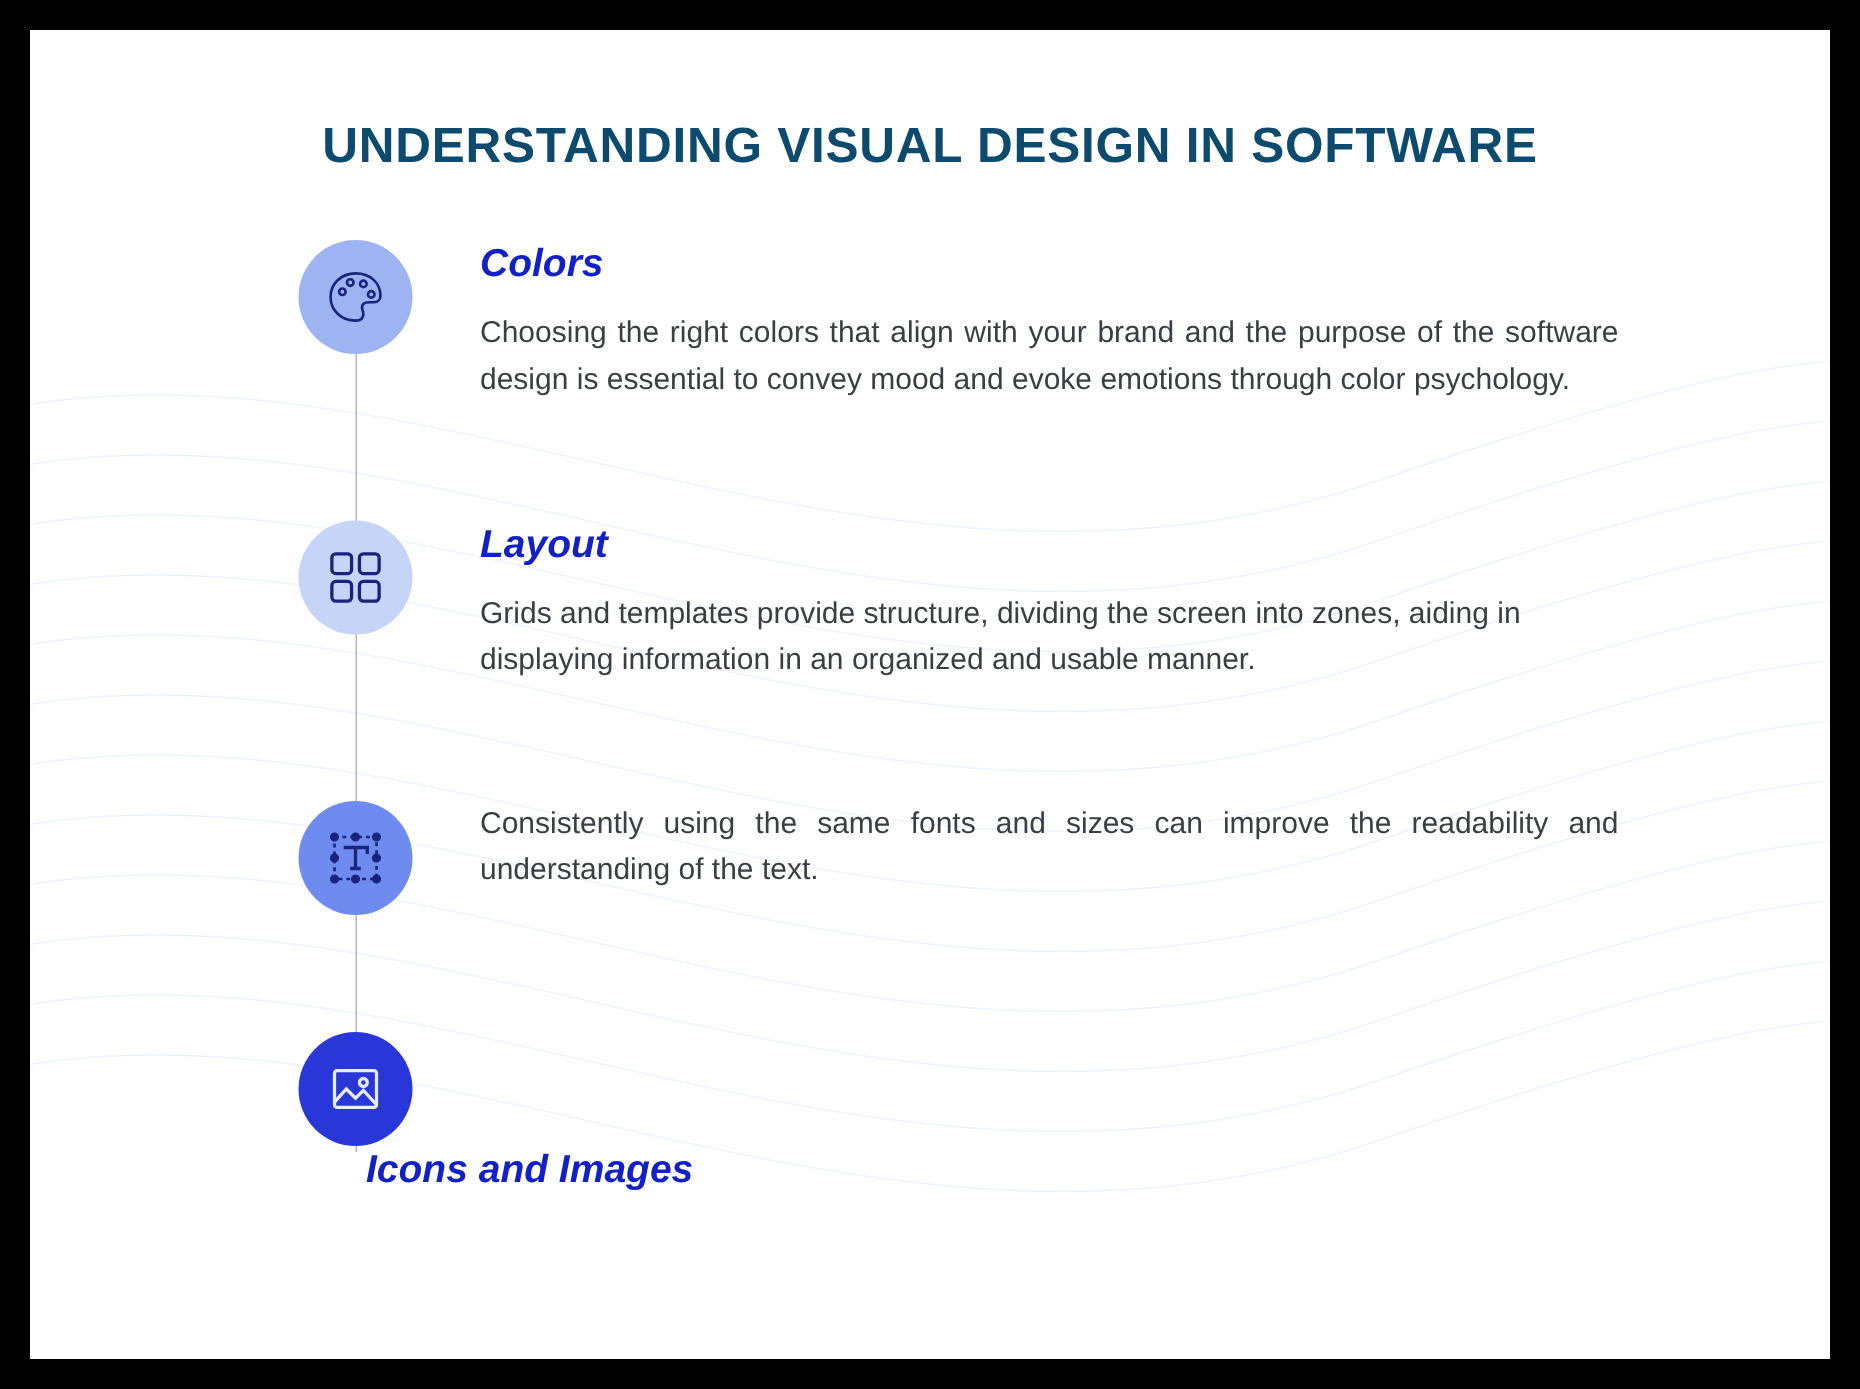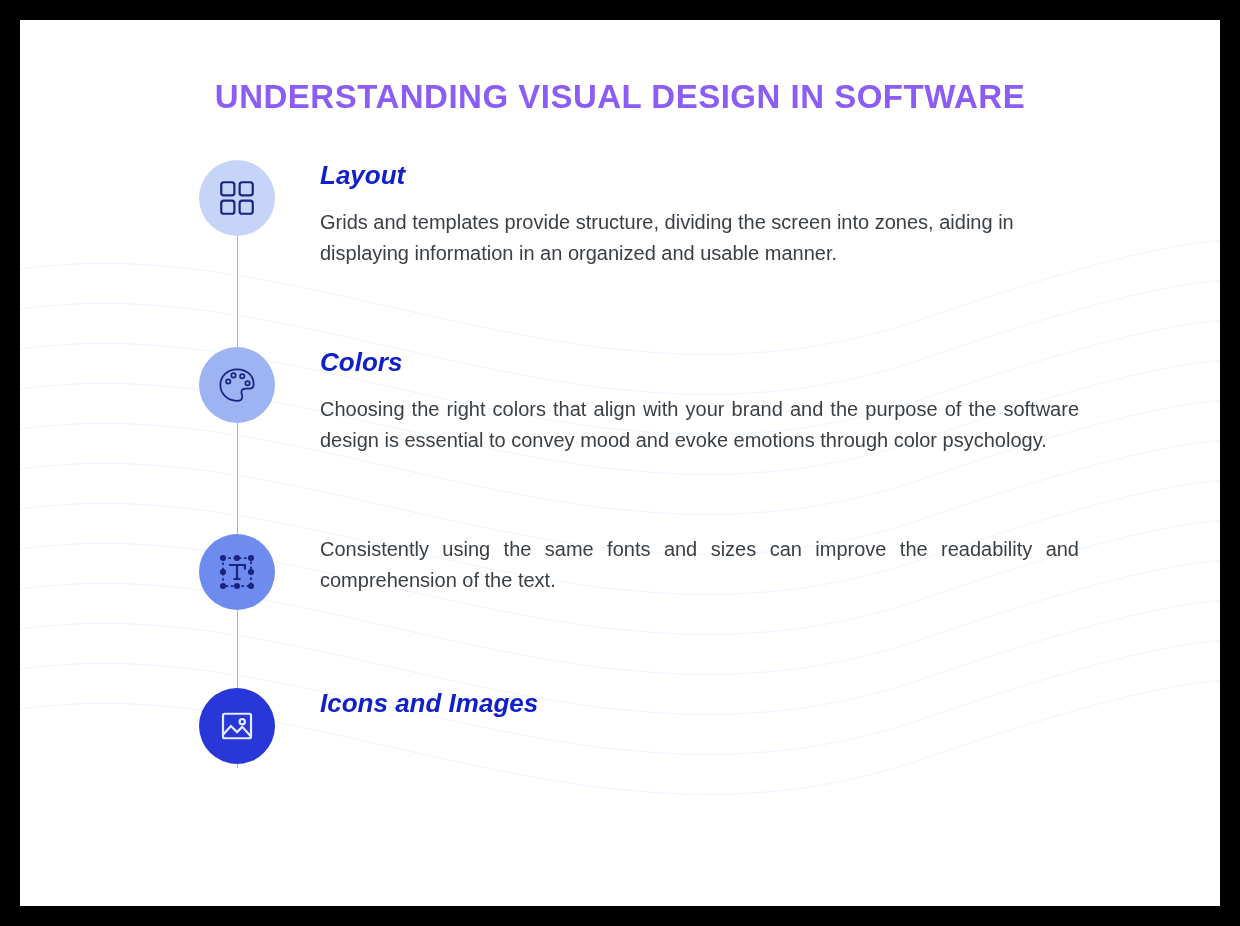--- a/index.html
+++ b/index.html
@@ -27,21 +27,21 @@
   }
   .title {
     position: absolute;
     top: 58px;
     left: 0;
     width: 100%;
     text-align: center;
     font-size: 33px;
     font-weight: 900;
     letter-spacing: 0.5px;
-    color: #8b5cf6;
+    color: #0c4a6e;
   }
   .timeline {
     position: absolute;
     left: 179px;
     top: 140px;
     width: 880px;
   }
   .vline {
     position: absolute;
     left: 38px;
@@ -113,71 +113,71 @@
       <path d="M -50 700 C 250 620, 550 860, 900 740 S 1300 640, 1400 760"></path>
     </g>
   </svg>
 
   <div class="title">UNDERSTANDING VISUAL DESIGN IN SOFTWARE</div>
 
   <div class="timeline">
     <div class="vline"></div>
 
     <div class="item">
-      <div class="icon-circle c1">
-        <svg viewBox="0 0 48 48" fill="none" stroke="#1a237e" stroke-width="2.5" stroke-linejoin="round">
-          <rect x="6" y="6" width="15" height="15" rx="3"></rect>
-          <rect x="27" y="6" width="15" height="15" rx="3"></rect>
-          <rect x="6" y="27" width="15" height="15" rx="3"></rect>
-          <rect x="27" y="27" width="15" height="15" rx="3"></rect>
-        </svg>
-      </div>
-      <div class="content">
-        <div class="heading">Layout</div>
-        <div class="desc">Grids and templates provide structure, dividing the screen into zones, aiding in displaying information in an organized and usable manner.</div>
-      </div>
-    </div>
-
-    <div class="item">
       <div class="icon-circle c2">
         <svg viewBox="0 0 48 48" fill="none" stroke="#1a237e" stroke-width="2">
           <path d="M24 6 C13 6 5 14 5 24 s8 18 19 18 c4 0 6-2 6-5 c0-2-1-3-1-5 c0-3 2-4 5-4 h4 c3 0 5-2 5-5 C43 13 35 6 24 6 Z"></path>
           <circle cx="14" cy="20" r="2.5"></circle>
           <circle cx="20" cy="13" r="2.5"></circle>
           <circle cx="30" cy="14" r="2.5"></circle>
           <circle cx="36" cy="22" r="2.5"></circle>
         </svg>
       </div>
       <div class="content">
         <div class="heading">Colors</div>
         <div class="desc justify">Choosing the right colors that align with your brand and the purpose of the software design is essential to convey mood and evoke emotions through color psychology.</div>
+      </div>
+    </div>
+
+    <div class="item">
+      <div class="icon-circle c1">
+        <svg viewBox="0 0 48 48" fill="none" stroke="#1a237e" stroke-width="2.5" stroke-linejoin="round">
+          <rect x="6" y="6" width="15" height="15" rx="3"></rect>
+          <rect x="27" y="6" width="15" height="15" rx="3"></rect>
+          <rect x="6" y="27" width="15" height="15" rx="3"></rect>
+          <rect x="27" y="27" width="15" height="15" rx="3"></rect>
+        </svg>
+      </div>
+      <div class="content">
+        <div class="heading">Layout</div>
+        <div class="desc">Grids and templates provide structure, dividing the screen into zones, aiding in displaying information in an organized and usable manner.</div>
       </div>
     </div>
 
     <div class="item">
       <div class="icon-circle c3">
         <svg viewBox="0 0 48 48" fill="none" stroke="#1a237e" stroke-width="2">
           <rect x="8" y="8" width="32" height="32" stroke-dasharray="3 3"></rect>
           <circle cx="8" cy="8" r="2.5" fill="#1a237e"></circle>
           <circle cx="40" cy="8" r="2.5" fill="#1a237e"></circle>
           <circle cx="8" cy="40" r="2.5" fill="#1a237e"></circle>
           <circle cx="40" cy="40" r="2.5" fill="#1a237e"></circle>
           <circle cx="24" cy="8" r="2.5" fill="#1a237e"></circle>
           <circle cx="24" cy="40" r="2.5" fill="#1a237e"></circle>
           <circle cx="8" cy="24" r="2.5" fill="#1a237e"></circle>
           <circle cx="40" cy="24" r="2.5" fill="#1a237e"></circle>
           <path d="M15 16 h18 v5 M24 16 v16 M20 32 h8" stroke-width="2.5"></path>
         </svg>
       </div>
       <div class="content">
-        <div class="desc justify">Consistently using the same fonts and sizes can improve the readability and comprehension of the text.</div>
+        <div class="desc justify">Consistently using the same fonts and sizes can improve the readability and understanding of the text.</div>
       </div>
     </div>
 
-    <div class="item" style="margin-bottom:12px;">
+    <div class="item" style="margin-bottom:12px;flex-direction:column;">
       <div class="icon-circle c4">
         <svg viewBox="0 0 48 48" fill="none" stroke="#e6ecff" stroke-width="2.5">
           <rect x="8" y="10" width="32" height="28" rx="2"></rect>
           <circle cx="30" cy="19" r="3"></circle>
           <path d="M8 34 l9 -10 l7 7 l6 -6 l10 11"></path>
         </svg>
       </div>
       <div class="content">
         <div class="heading">Icons and Images</div>
       </div>

